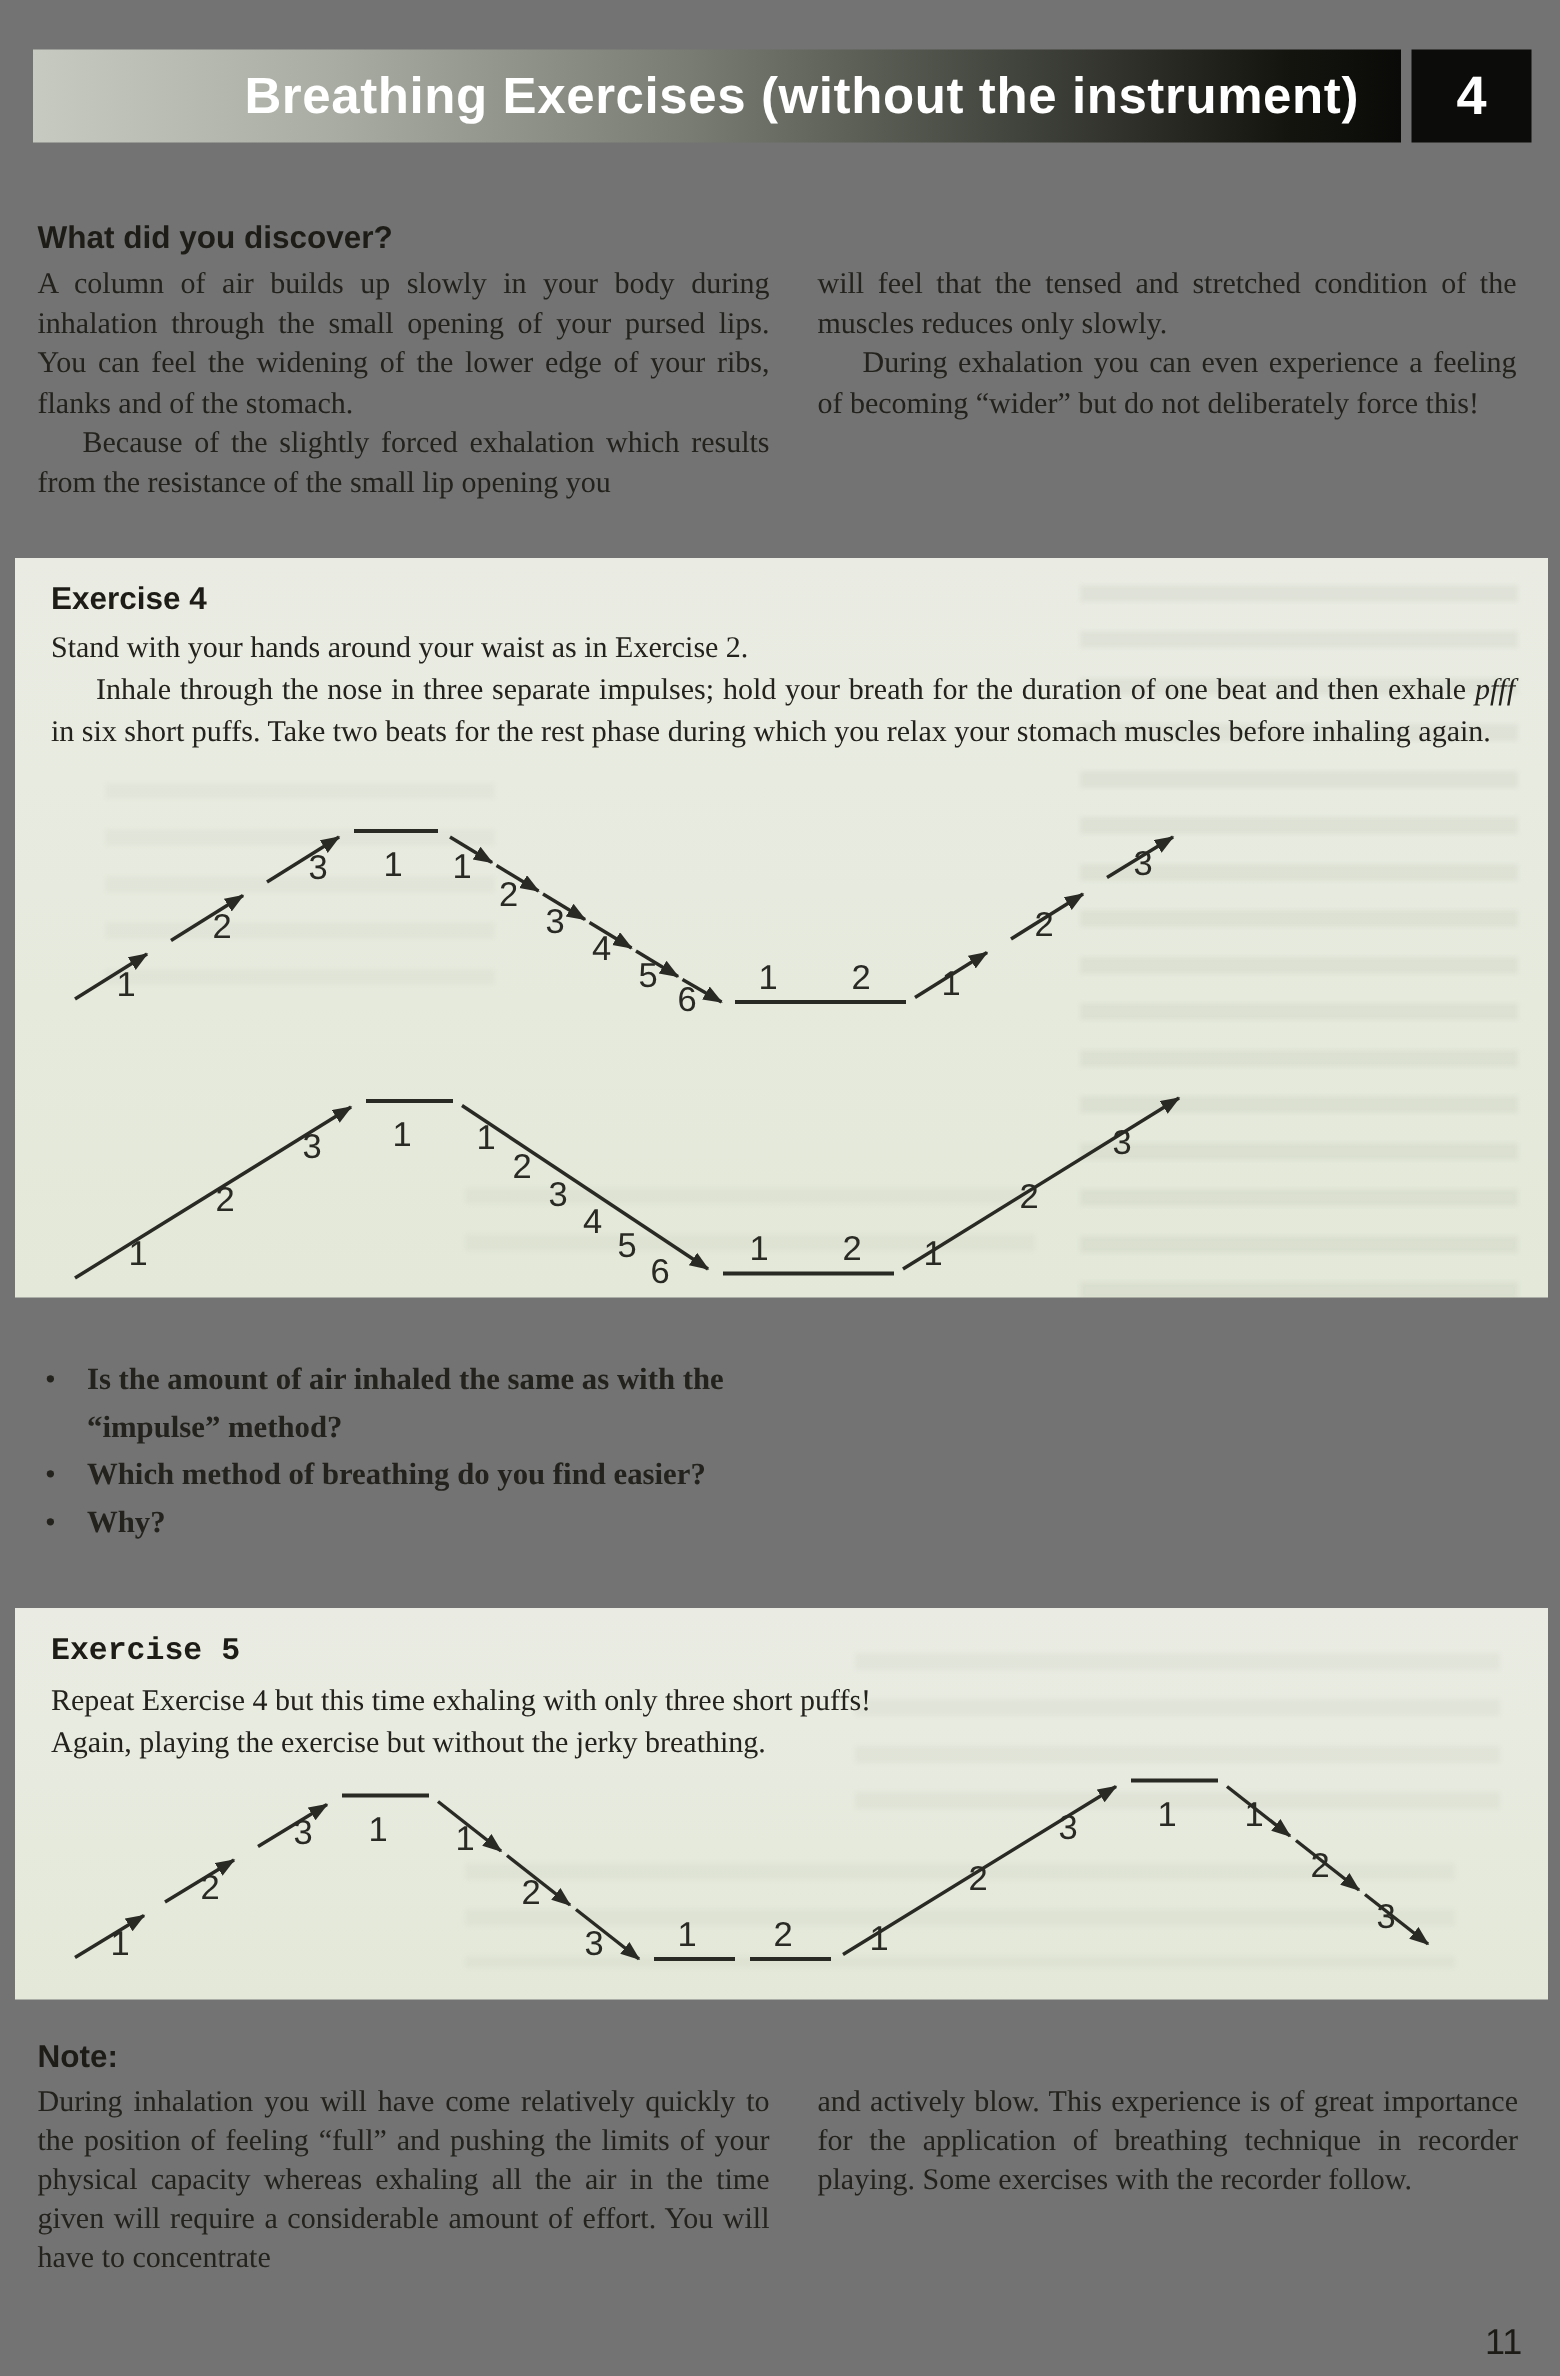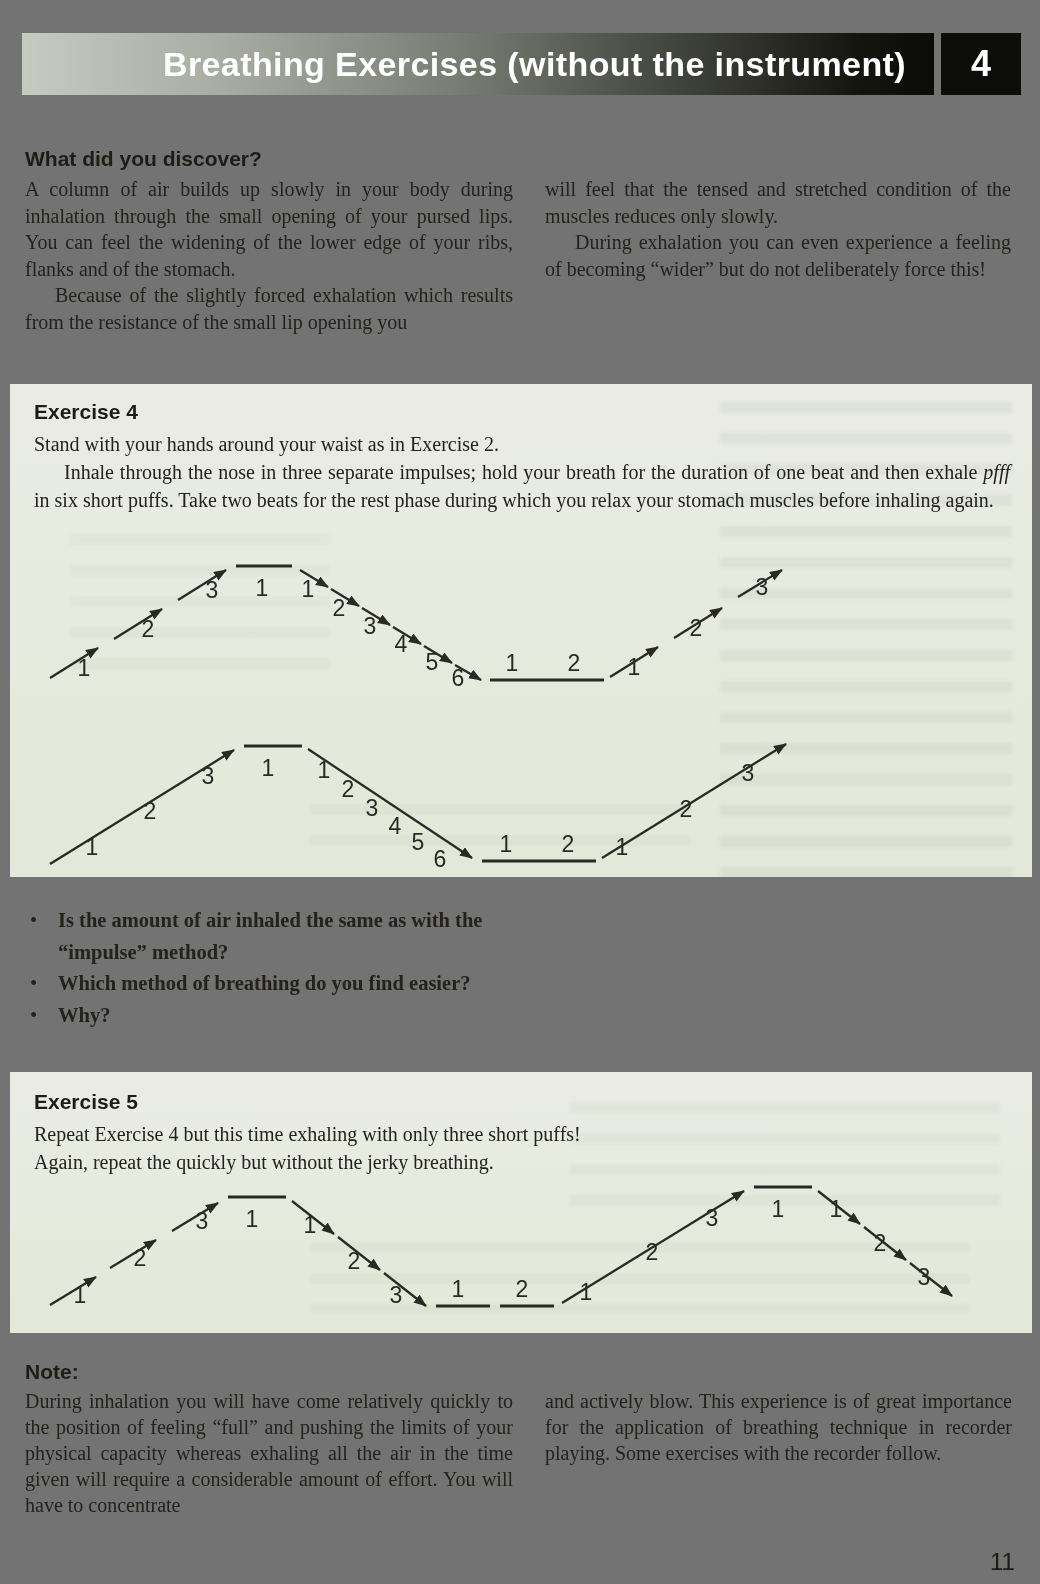--- a/index.html
+++ b/index.html
@@ -63,21 +63,21 @@
   <div class="hsans" style="left:25px;top:147px;">What did you discover?</div>
   <div class="col" style="left:25px;top:176px;width:488px;">
     <p>A column of air builds up slowly in your body during inhalation through the small opening of your pursed lips. You can feel the widening of the lower edge of your ribs, flanks and of the stomach.</p>
     <p class="indent">Because of the slightly forced exhalation which results from the resistance of the small lip opening you</p>
   </div>
   <div class="col" style="left:545px;top:176px;width:466px;">
     <p>will feel that the tensed and stretched condition of the muscles reduces only slowly.</p>
     <p class="indent">During exhalation you can even experience a feeling of becoming “wider” but do not deliberately force this!</p>
   </div>
 
-  <div class="tintblock" style="top:372px;height:493px;margin-top:12px;">
+  <div class="tintblock" style="top:372px;height:493px;">
     <div class="bleed" style="left:710px;top:18px;width:292px;height:480px;"></div>
     <div class="bleed" style="left:60px;top:150px;width:260px;height:150px;opacity:.3;"></div>
     <div class="bleed" style="left:300px;top:420px;width:380px;height:62px;opacity:.35;"></div>
 
     <div class="hsans" style="left:24px;top:16px;">Exercise 4</div>
     <div class="plain" style="left:24px;top:46px;width:976px;">Stand with your hands around your waist as in Exercise 2.</div>
     <div class="col" style="left:24px;top:74px;width:976px;line-height:28px;">
       <p class="indent"><span>Inhale through the nose in three separate impulses; hold your breath for the duration of one beat and then exhale </span><span class="it">pfff</span><span> in six short puffs. Take two beats for the rest phase during which you relax your stomach muscles before inhaling again.</span></p>
     </div>
 
@@ -160,23 +160,23 @@
     <div class="qitem">
       <span class="qb">•</span>
       <span class="qt">Why?</span>
     </div>
   </div>
 
   <div class="tintblock" style="top:1072px;height:261px;">
     <div class="bleed" style="left:560px;top:30px;width:430px;height:110px;opacity:.4;"></div>
     <div class="bleed" style="left:300px;top:170px;width:660px;height:70px;opacity:.35;"></div>
 
-    <div class="hsans" style="left:24px;top:18px;">Exercise 5</div>
+    <div class="hsans" style="left:24px;top:18px;font-family:Liberation Mono, monospace;">Exercise 5</div>
     <div class="plain" style="left:24px;top:48px;width:976px;">Repeat Exercise 4 but this time exhaling with only three short puffs!</div>
-    <div class="plain" style="left:24px;top:76px;width:976px;">Again, repeat the quickly but without the jerky breathing.</div>
+    <div class="plain" style="left:24px;top:76px;width:976px;">Again, playing the exercise but without the jerky breathing.</div>
 
     <svg class="diagram" style="left:28px;top:103px;width:960px;height:145px;" viewBox="0 0 960 145">
         <defs>
           <marker id="ah-d3" markerWidth="14" markerHeight="11" refX="12" refY="5" orient="auto" markerUnits="userSpaceOnUse">
             <path d="M0,0 L13,5 L0,10 Z" fill="#2a2a24"></path>
           </marker>
         </defs>
         <line x1="12" y1="130" x2="58" y2="102" stroke="#2a2a24" stroke-width="2.3" marker-end="url(#ah-d3)"></line>
         <text x="42" y="128" fill="#2a2a24" text-anchor="middle" font-size="23" font-family="&quot;Liberation Sans&quot;,sans-serif">1</text>
         <line x1="72" y1="93" x2="118" y2="65" stroke="#2a2a24" stroke-width="2.3" marker-end="url(#ah-d3)"></line>

